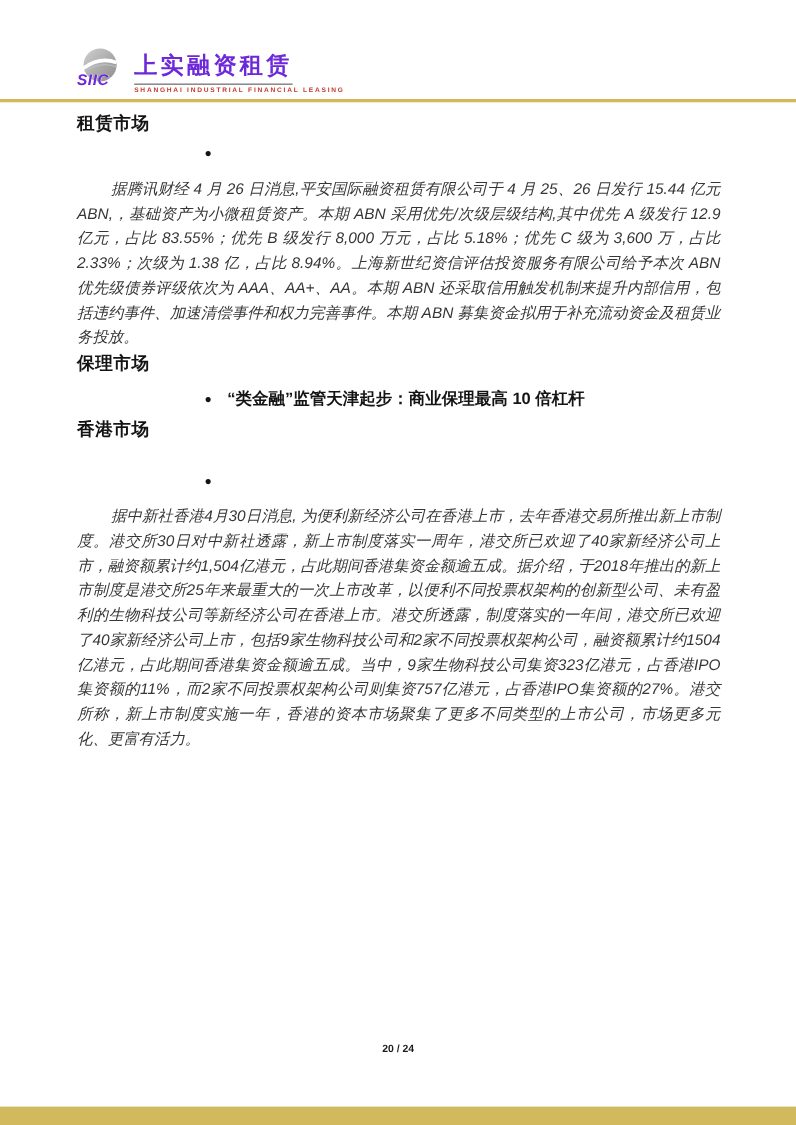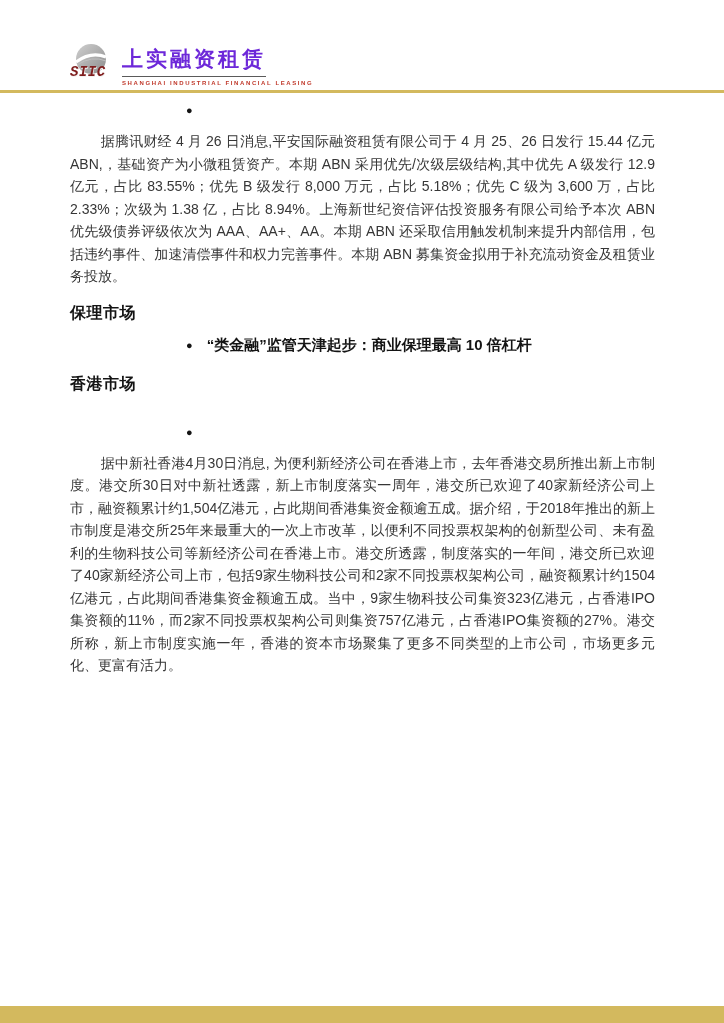--- a/index.html
+++ b/index.html
@@ -16,23 +16,22 @@
   }
 
   
   .header { padding: 42px 0 0 70px; }
   .logo-row { display: flex; align-items: flex-start; }
   .globe-wrap { position: relative; width: 46px; height: 44px; flex: 0 0 auto; }
   .siic-text {
     position: absolute; left: 0; bottom: 6px;
     font-style: italic; font-weight: bold;
     font-size: 14px; letter-spacing: 0.5px;
-    color: #7f1d1d;
+    color: #6d28d9;
     text-shadow: 0.5px 0.5px 0 #f2f2f2;
-    font-family: Liberation Mono, monospace;
   }
   .name-block { margin-left: 6px; padding-top: 3px; }
   .name-cn {
     font-size: 21px; font-weight: bold; color: #6d28d9;
     letter-spacing: 3px;
     border-bottom: 1.5px solid #5a5a5a;
     padding-bottom: 3px;
     display: inline-block;
   }
   .name-en {
@@ -42,38 +41,39 @@
   }
   .rule-gold { height: 3px; width: 724px; margin-top: 4px; }
 
   
   .content { padding: 0 69px 0 70px; color: #333; }
   .section-heading {
     font-size: 16px; font-weight: bold; color: #141414;
     margin: 0; letter-spacing: 0.5px;
   }
   .h-1 { margin-top: 9px; }
-  .h-2 { margin-top: 15px; }
-  .h-3 { margin-top: 19px; }
+  .h-2 { margin-top: 2px; }
+  .h-3 { margin-top: 8px; }
   .headline {
     display: flex; align-items: baseline;
     margin: 12px 0 0 116px;
     font-size: 15px; font-weight: bold; color: #141414;
   }
   .headline.gap-lg { margin-top: 32px; }
   .bullet {
     font-size: 11px; margin-right: 14px; position: relative; top: -1px;
     flex: 0 0 auto; color: #141414;
   }
   .body-para {
     margin: 13px 0 0 0;
     font-size: 14px; line-height: 22.5px;
     text-align: justify; text-justify: inter-ideograph;
     text-indent: 2.2em;
     color: #363636;
+    font-style: italic;
   }
 
   
   .page-number {
     position: absolute; left: 0; top: 948px; width: 724px;
     text-align: center;
     font-size: 9.5px; font-weight: bold; color: #1c1c1c;
   }
   .footer-bar {
     position: absolute; left: 0; bottom: 0; width: 724px; height: 17px;
@@ -103,34 +103,36 @@
       <div class="name-block">
         <div class="name-cn">上实融资租赁</div>
         <div class="name-en">SHANGHAI INDUSTRIAL FINANCIAL LEASING</div>
       </div>
     </div>
   </div>
   <div class="rule-gold" style="background: rgb(211, 185, 94);"></div>
 
   <div class="content">
 
+    <h2 class="section-heading h-1">租赁市场</h2>
     <div class="headline">
       <span class="bullet">●</span>
     </div>
     <p class="body-para">据腾讯财经 4 月 26 日消息,平安国际融资租赁有限公司于 4 月 25、26 日发行 15.44 亿元 ABN,，基础资产为小微租赁资产。本期 ABN 采用优先/次级层级结构,其中优先 A 级发行 12.9 亿元，占比 83.55%；优先 B 级发行 8,000 万元，占比 5.18%；优先 C 级为 3,600 万，占比 2.33%；次级为 1.38 亿，占比 8.94%。上海新世纪资信评估投资服务有限公司给予本次 ABN 优先级债券评级依次为 AAA、AA+、AA。本期 ABN 还采取信用触发机制来提升内部信用，包括违约事件、加速清偿事件和权力完善事件。本期 ABN 募集资金拟用于补充流动资金及租赁业务投放。</p>
 
     <h2 class="section-heading h-2">保理市场</h2>
     <div class="headline">
       <span class="bullet">●</span>
       <span>“类金融”监管天津起步：商业保理最高 10 倍杠杆</span>
     </div>
 
     <h2 class="section-heading h-3">香港市场</h2>
     <div class="headline gap-lg">
       <span class="bullet">●</span>
     </div>
     <p class="body-para">据中新社香港4月30日消息, 为便利新经济公司在香港上市，去年香港交易所推出新上市制度。港交所30日对中新社透露，新上市制度落实一周年，港交所已欢迎了40家新经济公司上市，融资额累计约1,504亿港元，占此期间香港集资金额逾五成。据介绍，于2018年推出的新上市制度是港交所25年来最重大的一次上市改革，以便利不同投票权架构的创新型公司、未有盈利的生物科技公司等新经济公司在香港上市。港交所透露，制度落实的一年间，港交所已欢迎了40家新经济公司上市，包括9家生物科技公司和2家不同投票权架构公司，融资额累计约1504亿港元，占此期间香港集资金额逾五成。当中，9家生物科技公司集资323亿港元，占香港IPO集资额的11%，而2家不同投票权架构公司则集资757亿港元，占香港IPO集资额的27%。港交所称，新上市制度实施一年，香港的资本市场聚集了更多不同类型的上市公司，市场更多元化、更富有活力。</p>
 
   </div>
 
+  <div class="page-number">20 / 24</div>
   <div class="footer-bar" style="background: rgb(211, 185, 94);"></div>
 
 </div>
 
 </body></html>

